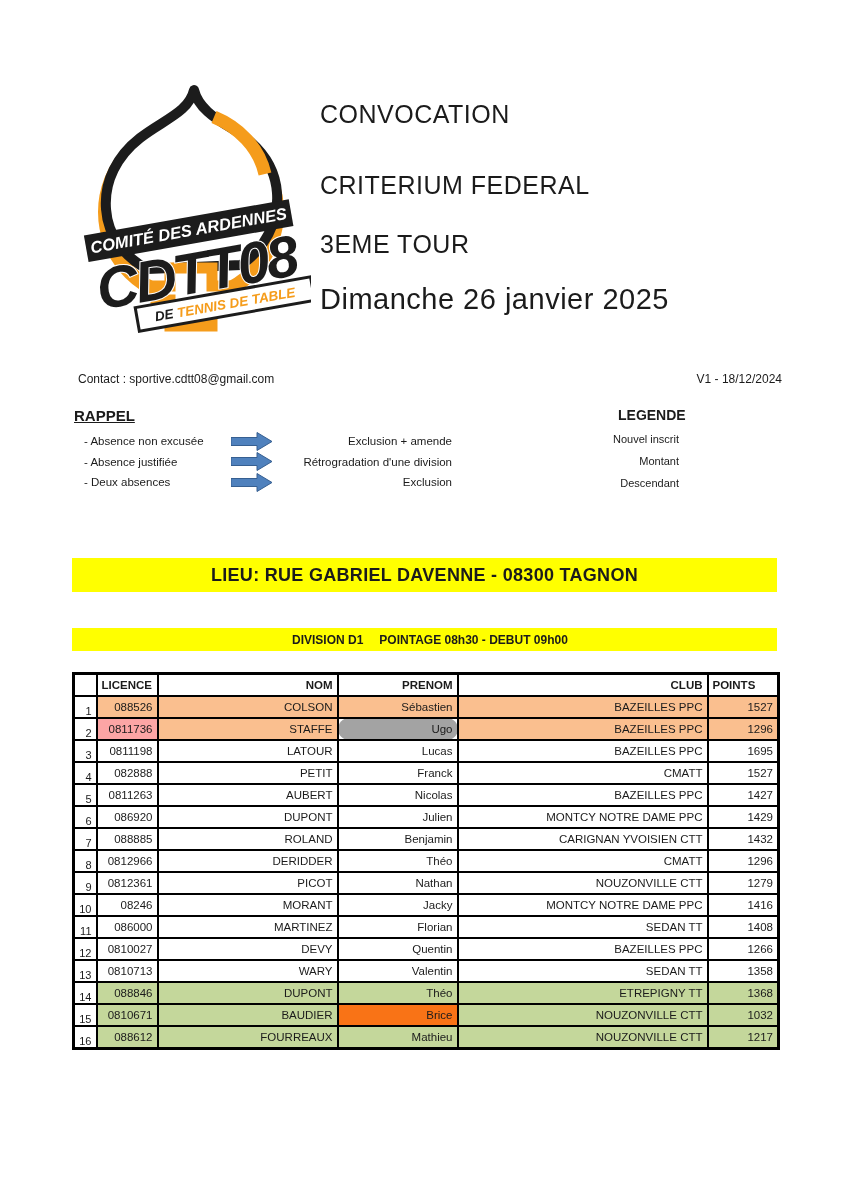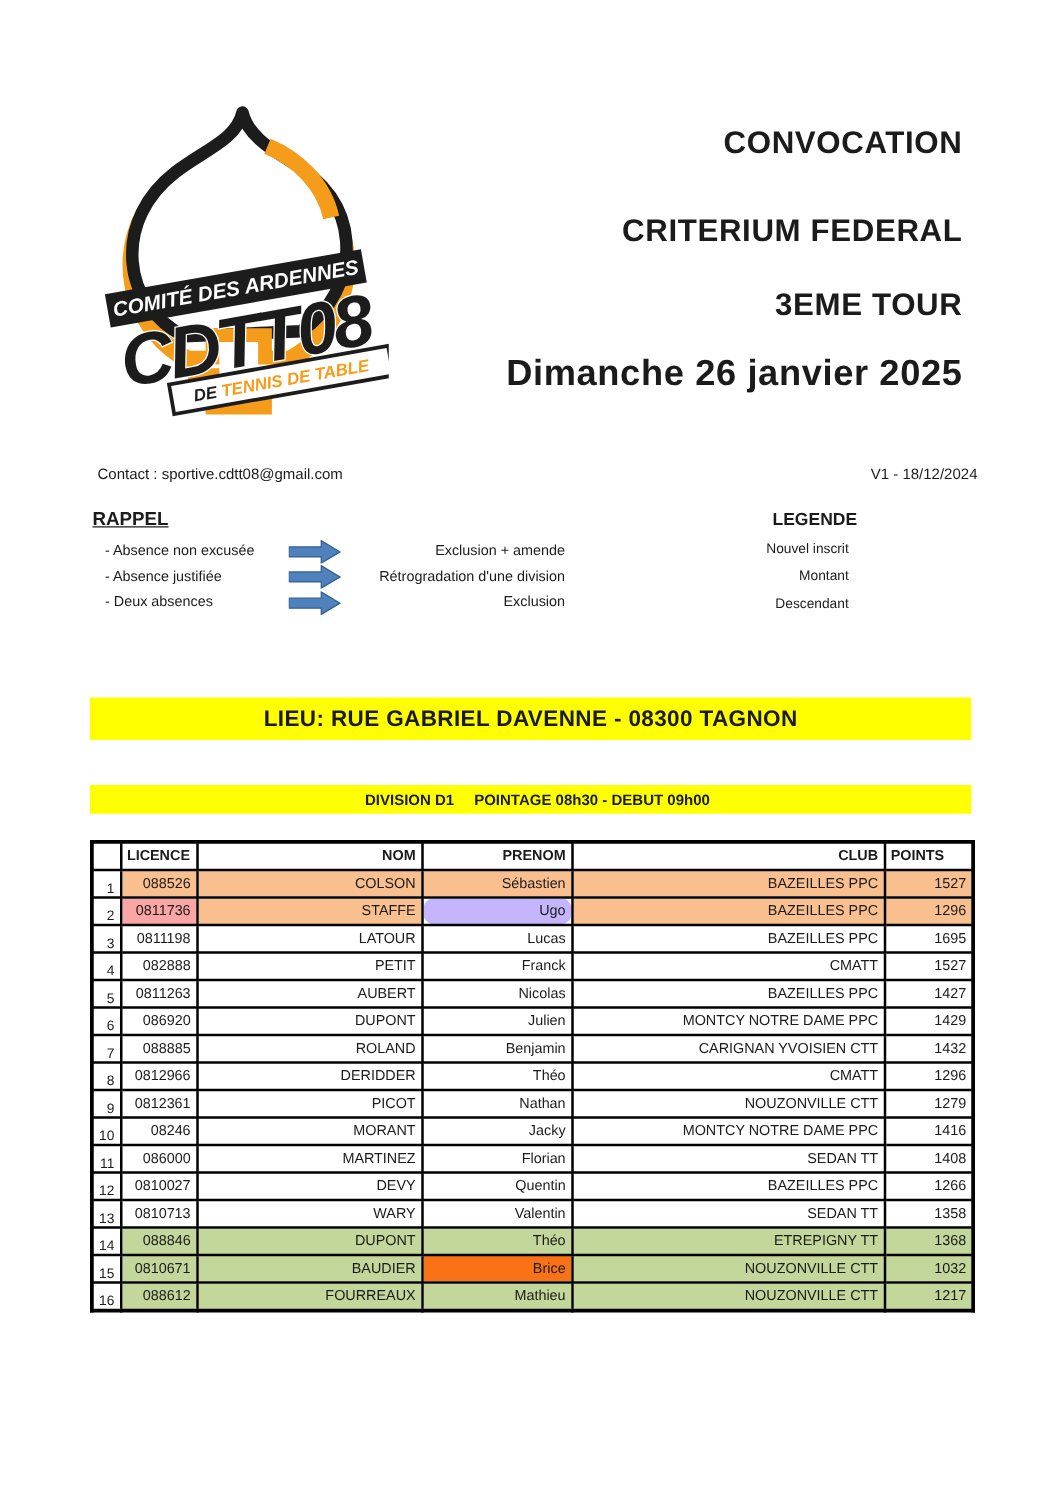--- a/index.html
+++ b/index.html
@@ -6,21 +6,21 @@
   .page {
     position:relative; width:848px; height:1200px; margin:0 auto;
     background:#ffffff; color:#1b1b1b;
     font-family:"Liberation Sans", sans-serif; overflow:hidden;
   }
 
   
   .logo { position:absolute; left:73px; top:84px; width:238px; height:250px; }
 
   
-  .title-line { position:absolute; left:300px; width:470px; text-align:right; font-weight:bold; letter-spacing:0.5px; }
+  .title-line { position:absolute; left:320px; width:470px; text-align:left; font-weight:normal; letter-spacing:0.5px; }
   .t1 { top:100px; font-size:25px; }
   .t2 { top:171px; font-size:25px; }
   .t3 { top:230px; font-size:25px; }
   .t4 { top:283px; font-size:29px; }
 
   
   .contact { position:absolute; left:78px; top:372px; font-size:12px; }
   .version { position:absolute; right:66px; top:372px; font-size:12px; }
 
   
@@ -183,21 +183,21 @@
     <td class="c-nom" style="background: rgb(250, 191, 143);">COLSON</td>
     <td class="c-prenom" style="background: rgb(250, 191, 143);">Sébastien</td>
     <td class="c-club" style="background: rgb(250, 191, 143);">BAZEILLES PPC</td>
     <td class="c-points" style="background: rgb(250, 191, 143);">1527</td>
   </tr>
 
   <tr>
     <td class="c-num">2</td>
     <td class="c-licence" style="background: #fca5a5;">0811736</td>
     <td class="c-nom" style="background: rgb(250, 191, 143);">STAFFE</td>
-    <td class="c-prenom" style="background: #c4b5fd; border-radius: 11px;">Ugo</td>
+    <td class="c-prenom" style="background: #a3a3a3; border-radius: 11px;">Ugo</td>
     <td class="c-club" style="background: rgb(250, 191, 143);">BAZEILLES PPC</td>
     <td class="c-points" style="background: rgb(250, 191, 143);">1296</td>
   </tr>
 
   <tr>
     <td class="c-num">3</td>
     <td class="c-licence">0811198</td>
     <td class="c-nom">LATOUR</td>
     <td class="c-prenom">Lucas</td>
     <td class="c-club">BAZEILLES PPC</td>

